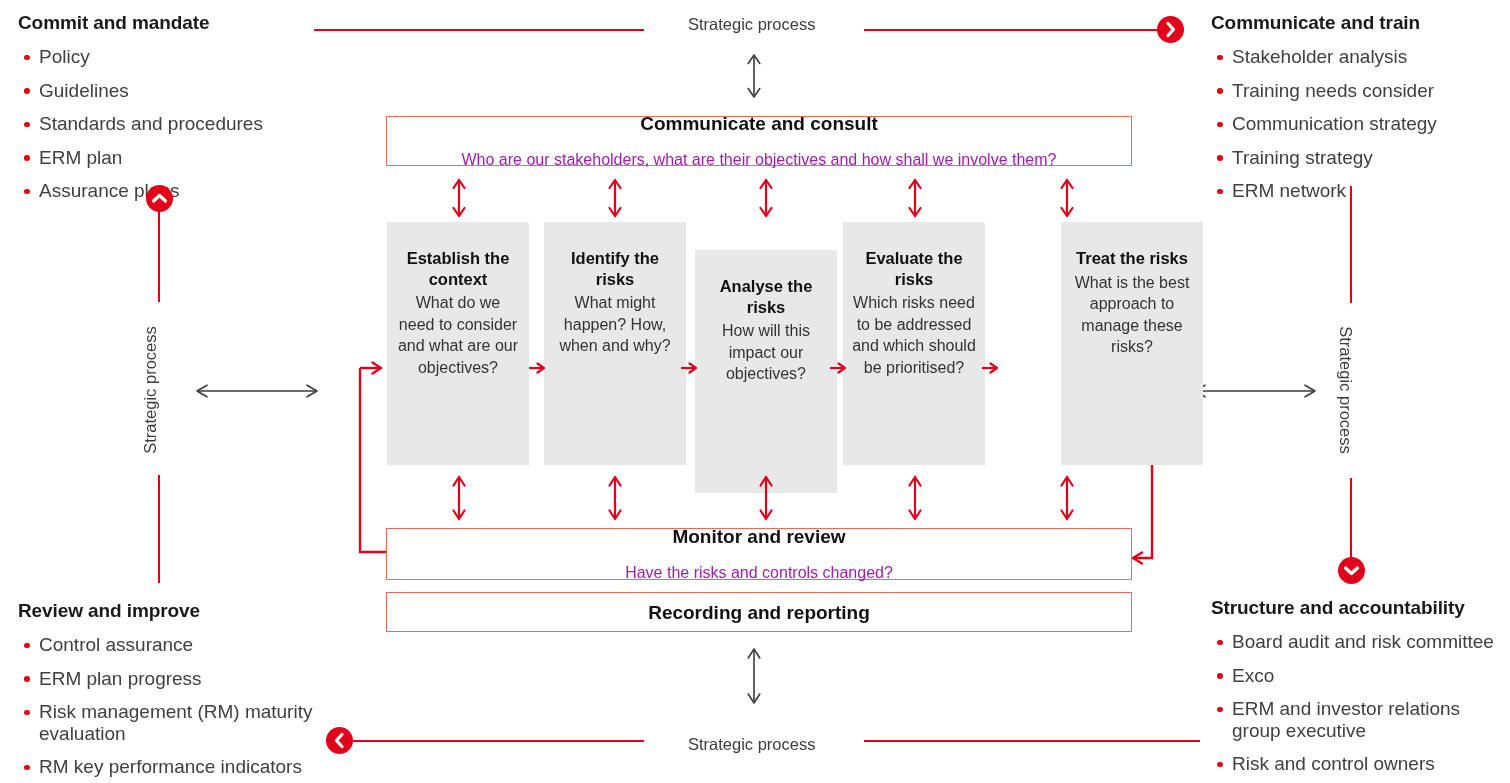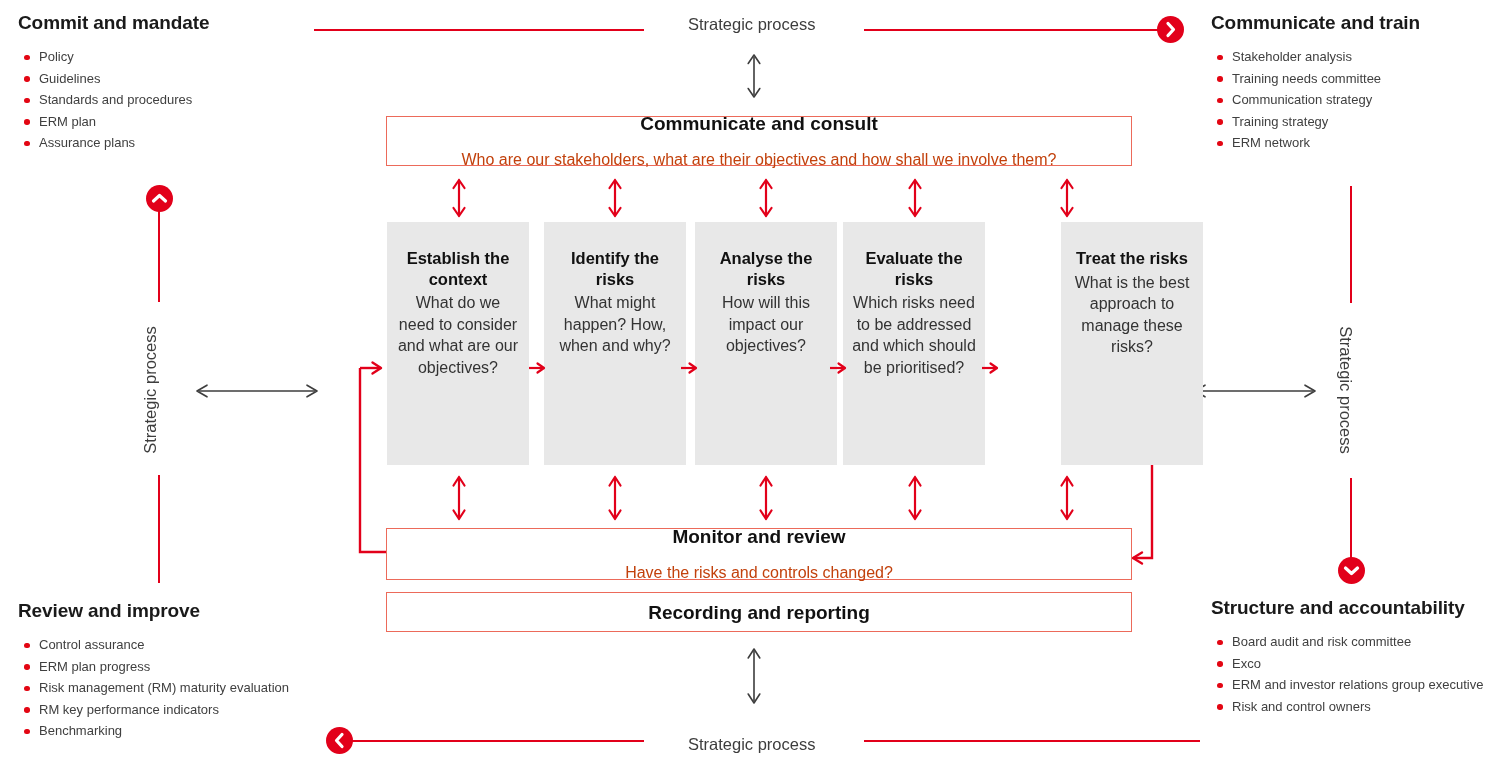--- a/index.html
+++ b/index.html
@@ -13,21 +13,21 @@
   
   .corner{position:absolute;}
   .corner h2{
     margin:0 0 12px 0;
     font-size:19px;font-weight:bold;color:#1a1a1a;
     letter-spacing:-0.1px;
   }
   .corner ul{margin:0;padding:0;list-style:none;}
   .corner li{
     position:relative;padding-left:21px;
-    font-size:13px;line-height:21.5px;color:#404040;
+    font-size:19px;line-height:21.5px;color:#404040;margin-top:12px;
   }
   .corner li::before{
     content:"";position:absolute;left:6px;top:8.5px;
     width:5.5px;height:5.5px;border-radius:50%;
     background:#e30613;
   }
 
   #c-tl{left:18px;top:12px;width:330px;}
   #c-tr{left:1211px;top:12px;width:300px;}
   #c-bl{left:18px;top:600px;width:330px;}
@@ -59,21 +59,21 @@
   
   .darrow{position:absolute;}
 
   
   .rbox{
     position:absolute;border:1.6px solid #ec6a5a;background:#fff;
     box-sizing:border-box;display:flex;flex-direction:column;
     align-items:center;justify-content:center;
   }
   .rbox .t1{font-size:19px;font-weight:bold;color:#111;line-height:23px;}
-  .rbox .t2{font-size:16px;color:#c2410c;line-height:21px;margin-top:14px;}
+  .rbox .t2{font-size:16px;color:#a21caf;line-height:21px;margin-top:14px;}
 
   #box-consult{left:386px;top:116px;width:746px;height:50px;}
   #box-monitor{left:386px;top:528px;width:746px;height:52px;}
   #box-record{left:386px;top:592px;width:746px;height:40px;}
 
   
   .step{
     position:absolute;top:222px;width:142px;height:243px;
     background:#e8e8e8;box-sizing:border-box;
     padding:26px 9px 0 9px;text-align:center;
@@ -104,21 +104,21 @@
       <li>Standards and procedures</li>
       <li>ERM plan</li>
       <li>Assurance plans</li>
     </ul>
   </div>
 
   <div class="corner" id="c-tr">
     <h2>Communicate and train</h2>
     <ul>
       <li>Stakeholder analysis</li>
-      <li>Training needs committee</li>
+      <li>Training needs consider</li>
       <li>Communication strategy</li>
       <li>Training strategy</li>
       <li>ERM network</li>
     </ul>
   </div>
 
   <div class="corner" id="c-bl">
     <h2>Review and improve</h2>
     <ul>
       <li>Control assurance</li>
@@ -264,21 +264,21 @@
   </div>
 
   <div class="step" style="left:387px;">
     <div class="s-title">Establish the context</div>
     <div class="s-body">What do we need to consider and what are our objectives?</div>
   </div>
   <div class="step" style="left:544px;">
     <div class="s-title">Identify the risks</div>
     <div class="s-body">What might happen? How, when and why?</div>
   </div>
-  <div class="step" style="left:695px;">
+  <div class="step" style="left:695px;margin-top:28px;">
     <div class="s-title">Analyse the risks</div>
     <div class="s-body">How will this impact our objectives?</div>
   </div>
   <div class="step" style="left:843px;">
     <div class="s-title">Evaluate the risks</div>
     <div class="s-body">Which risks need to be addressed and which should be prioritised?</div>
   </div>
   <div class="step" style="left:1061px;">
     <div class="s-title">Treat the risks</div>
     <div class="s-body">What is the best approach to manage these risks?</div>

